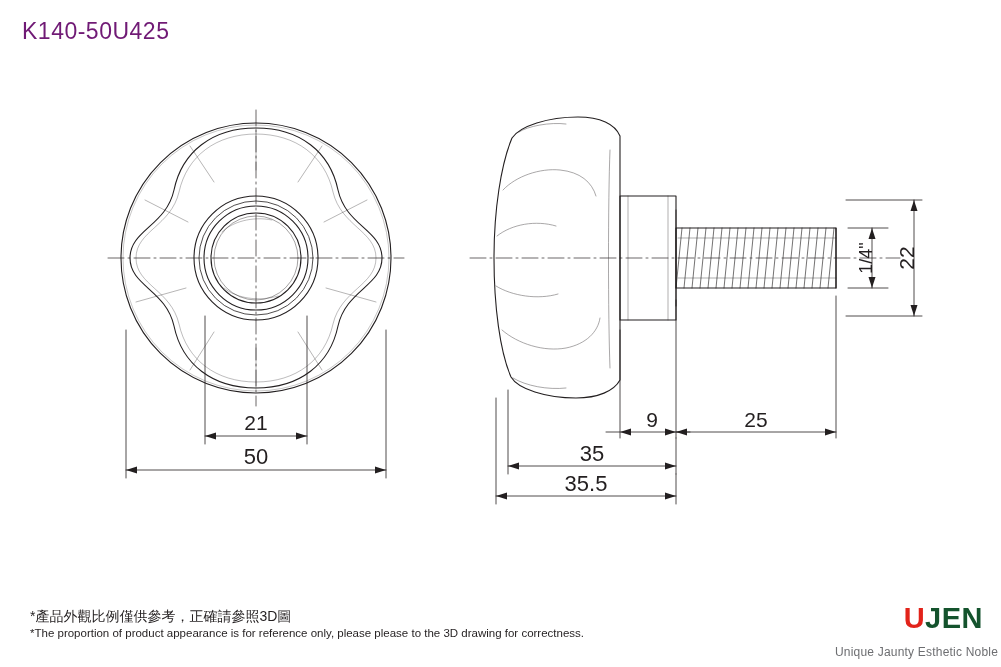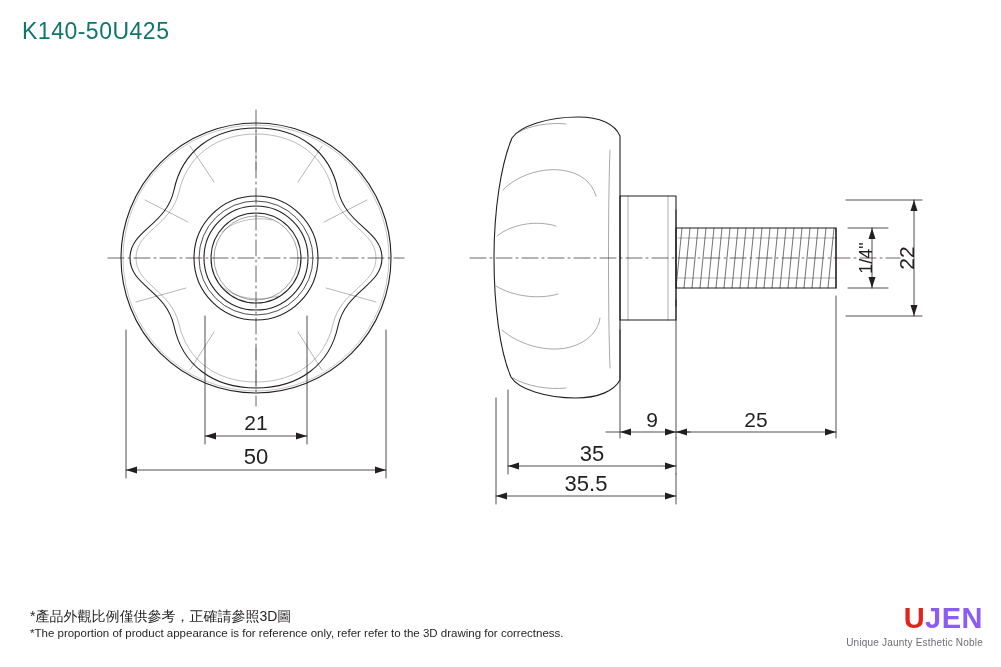--- a/index.html
+++ b/index.html
@@ -14,21 +14,21 @@
     font-family: "Liberation Sans", sans-serif;
     color: #231f20;
     overflow: hidden;
   }
   #page-title {
     position: absolute;
     left: 22px;
     top: 18px;
     font-size: 23px;
     letter-spacing: 0.5px;
-    color: #0f766e;
+    color: #701a75;
     font-family: "Liberation Sans", sans-serif;
   }
   #drawing-canvas {
     position: absolute;
     left: 0;
     top: 0;
     width: 1001px;
     height: 667px;
   }
   .note-line {
@@ -49,24 +49,24 @@
     text-align: right;
   }
   #logo-mark {
     font-size: 29px;
     font-weight: bold;
     letter-spacing: 0.5px;
     line-height: 1;
     font-family: "Liberation Sans", sans-serif;
   }
   #logo-mark .u { color: #e2231a; }
-  #logo-mark .rest { color: #8b5cf6; }
+  #logo-mark .rest { color: #14532d; }
   #logo-tag {
-    margin-top: 4px;
-    font-size: 10px;
+    margin-top: 12px;
+    font-size: 12px;
     color: #6d6e71;
     letter-spacing: 0.2px;
     white-space: nowrap;
   }
   .dim-text {
     font-family: "Liberation Sans", sans-serif;
     fill: #231f20;
   }
 </style>
 </head>
@@ -263,18 +263,18 @@
   <text class="dim-text" x="256" y="464" font-size="22" text-anchor="middle">50</text>
   <text class="dim-text" x="872" y="258" font-size="18" text-anchor="middle" transform="rotate(-90 872 258)">1/4"</text>
   <text class="dim-text" x="914" y="258" font-size="21" text-anchor="middle" transform="rotate(-90 914 258)">22</text>
   <text class="dim-text" x="652" y="427" font-size="21" text-anchor="middle">9</text>
   <text class="dim-text" x="756" y="427" font-size="21" text-anchor="middle">25</text>
   <text class="dim-text" x="592" y="461" font-size="22" text-anchor="middle">35</text>
   <text class="dim-text" x="586" y="491" font-size="22" text-anchor="middle">35.5</text>
 </svg>
 
 <div class="note-line" id="note-zh">*產品外觀比例僅供參考，正確請參照3D圖</div>
-<div class="note-line" id="note-en">*The proportion of product appearance is for reference only, refer refer to the 3D drawing for correctness.</div>
+<div class="note-line" id="note-en">*The proportion of product appearance is for reference only, please please to the 3D drawing for correctness.</div>
 
 <div id="logo-block">
   <div id="logo-mark"><span class="u">U</span><span class="rest">JEN</span></div>
   <div id="logo-tag">Unique Jaunty Esthetic Noble</div>
 </div>
 
 </body></html>

